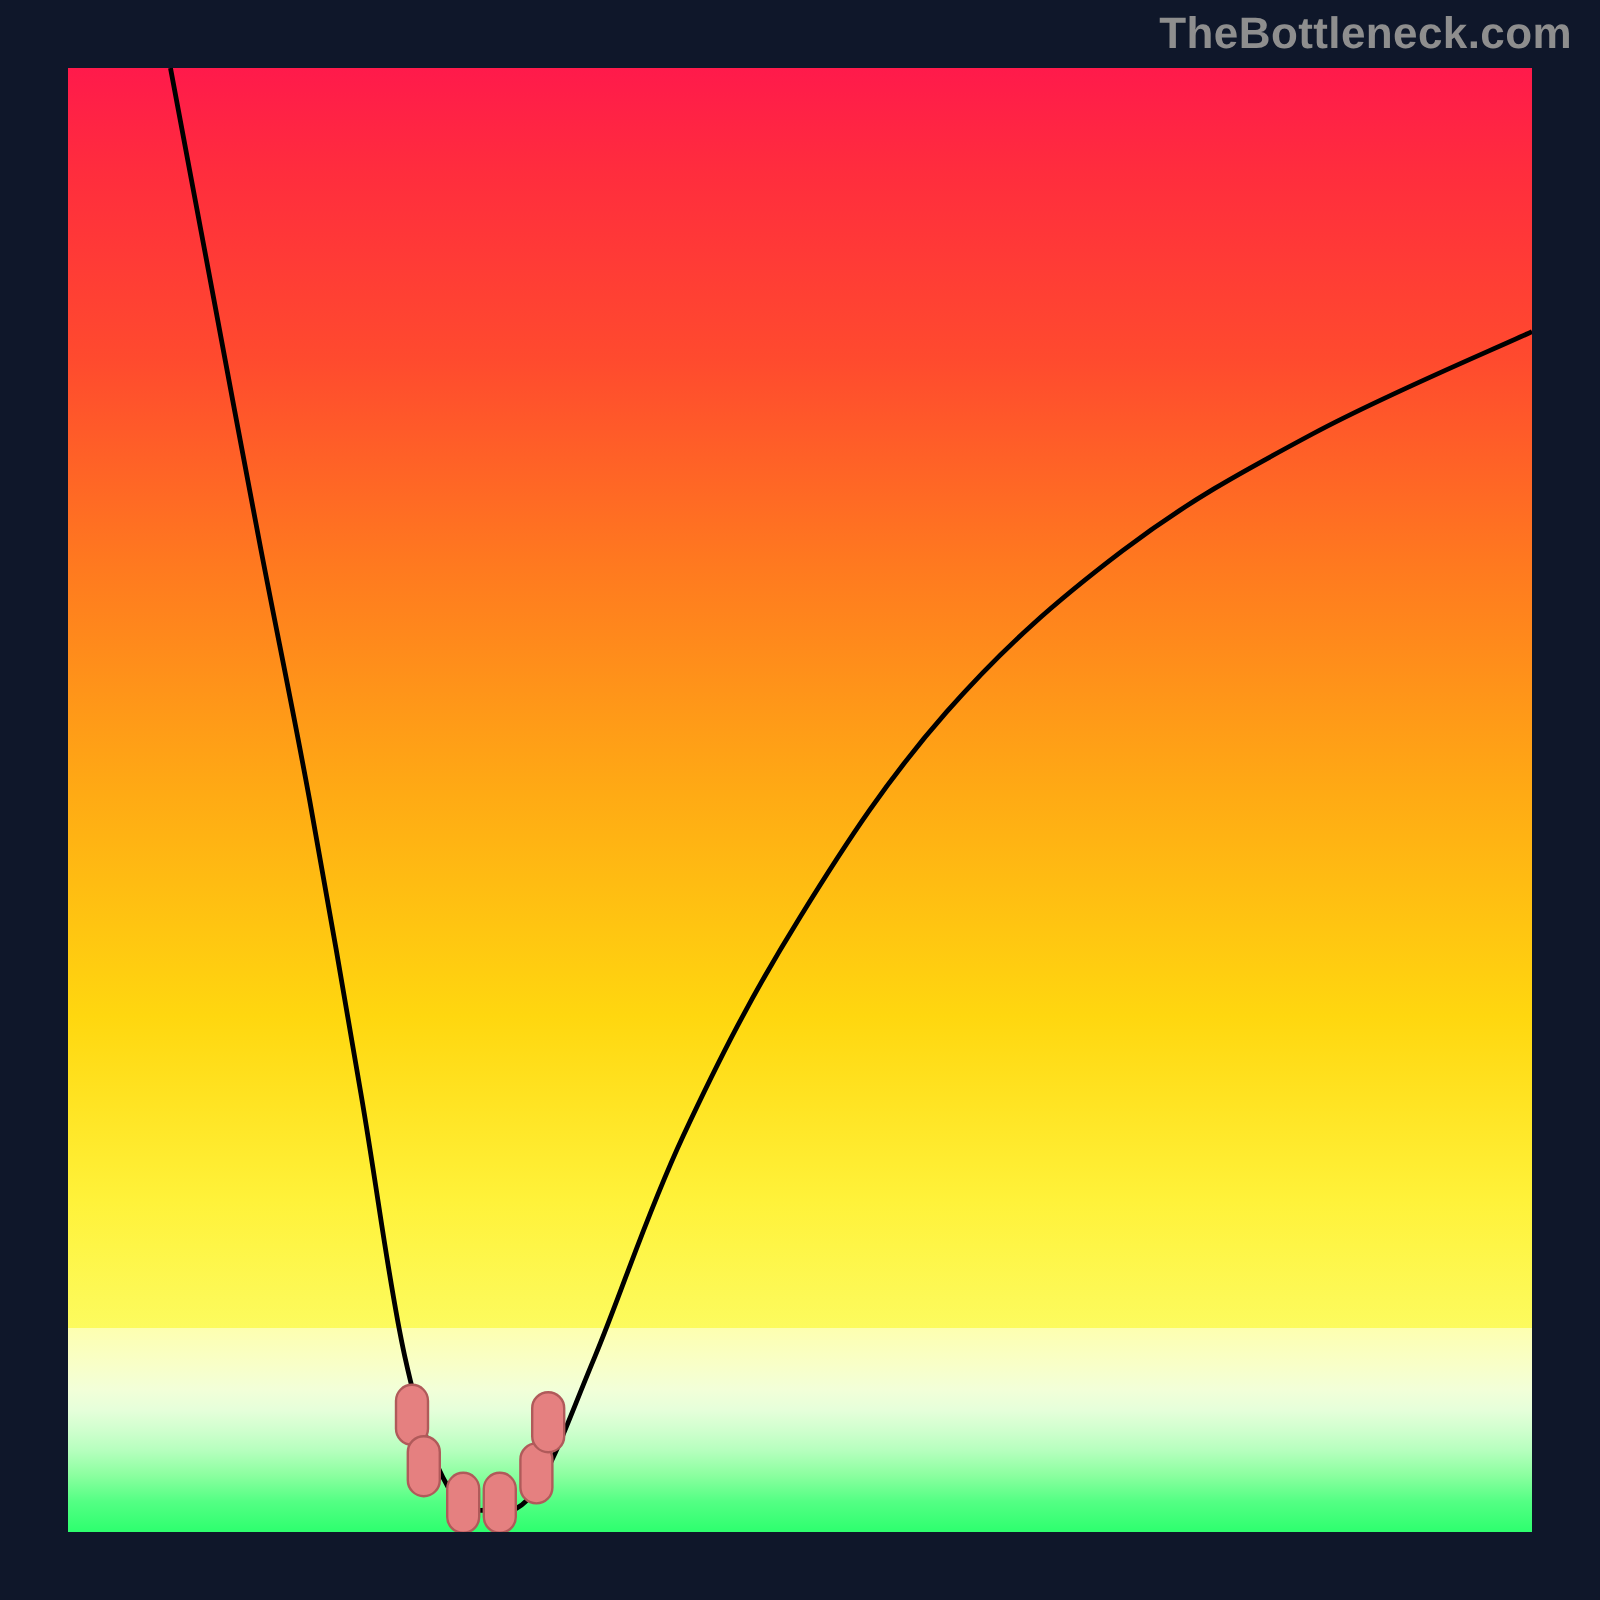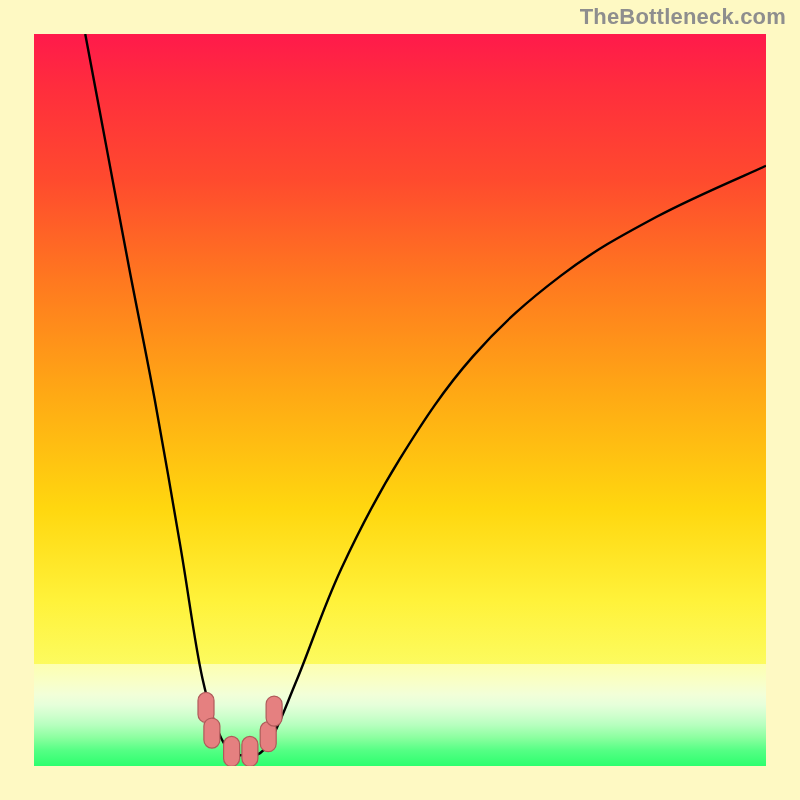--- a/index.html
+++ b/index.html
@@ -6,21 +6,21 @@
     margin: 0;
     padding: 0;
     width: 800px;
     height: 800px;
     background: #000000;
     overflow: hidden;
   }
   .frame {
     position: absolute;
     inset: 0;
-    background: #fef9c3;
+    background: #0f172a;
   }
   .plot-area {
     position: absolute;
     left: 34px;
     top: 34px;
     width: 732px;
     height: 732px;
     overflow: hidden;
   }
   .gradient {

